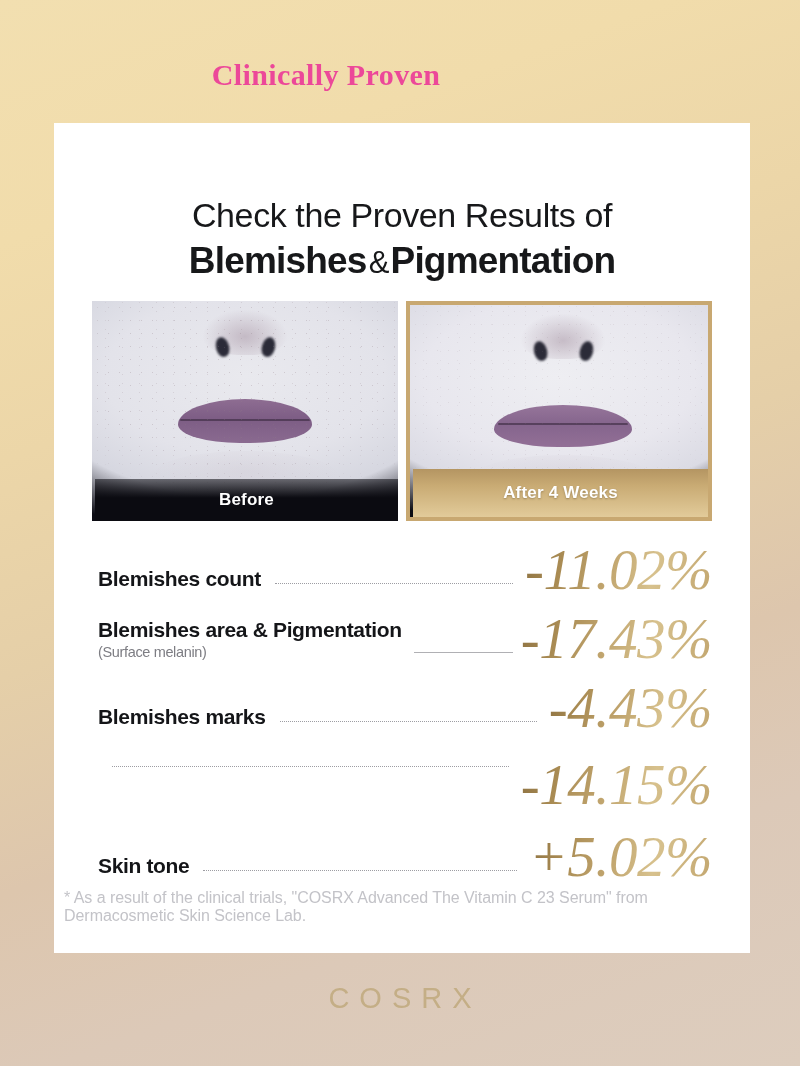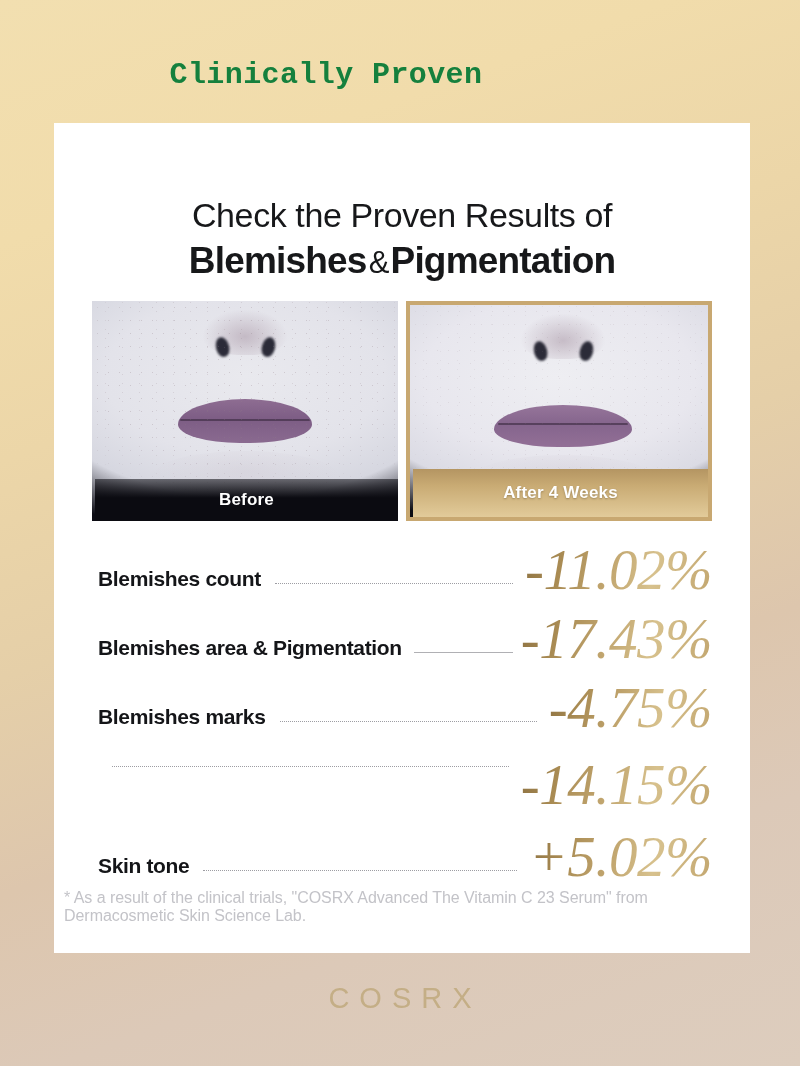--- a/index.html
+++ b/index.html
@@ -24,25 +24,25 @@
     position: relative;
   }
 
   
   .brand-heading {
     position: absolute;
     top: 58px;
     left: 0;
     width: 652px;
     text-align: center;
-    font-family: Liberation Mono, monospace;
+    font-family: Liberation Serif, serif;
     font-size: 30px;
     font-weight: 700;
     letter-spacing: 0.4px;
-    color: #15803d;
+    color: #ec4899;
   }
 
   
   .card {
     position: absolute;
     left: 54px;
     top: 123px;
     width: 696px;
     height: 830px;
     background: #ffffff;
@@ -332,29 +332,30 @@
 
     <div class="result-row">
       <div class="rr-label">Blemishes count</div>
       <div class="rr-leader"></div>
       <div class="rr-value">-11.02%</div>
     </div>
 
     <div class="result-row">
       <div class="rr-label">
         <span>Blemishes area &amp; Pigmentation</span>
+        <span class="rr-sub-block">(Surface melanin)</span>
       </div>
       <div class="rr-leader solid"></div>
       <div class="rr-value">-17.43%</div>
     </div>
 
     <div class="result-row">
       <div class="rr-label">Blemishes marks</div>
       <div class="rr-leader"></div>
-      <div class="rr-value">-4.75%</div>
+      <div class="rr-value">-4.43%</div>
     </div>
 
     <div class="result-row two-line">
       <div class="rr-leader"></div>
       <div class="rr-value">-14.15%</div>
     </div>
 
     <div class="result-row">
       <div class="rr-label">Skin tone</div>
       <div class="rr-leader"></div>

